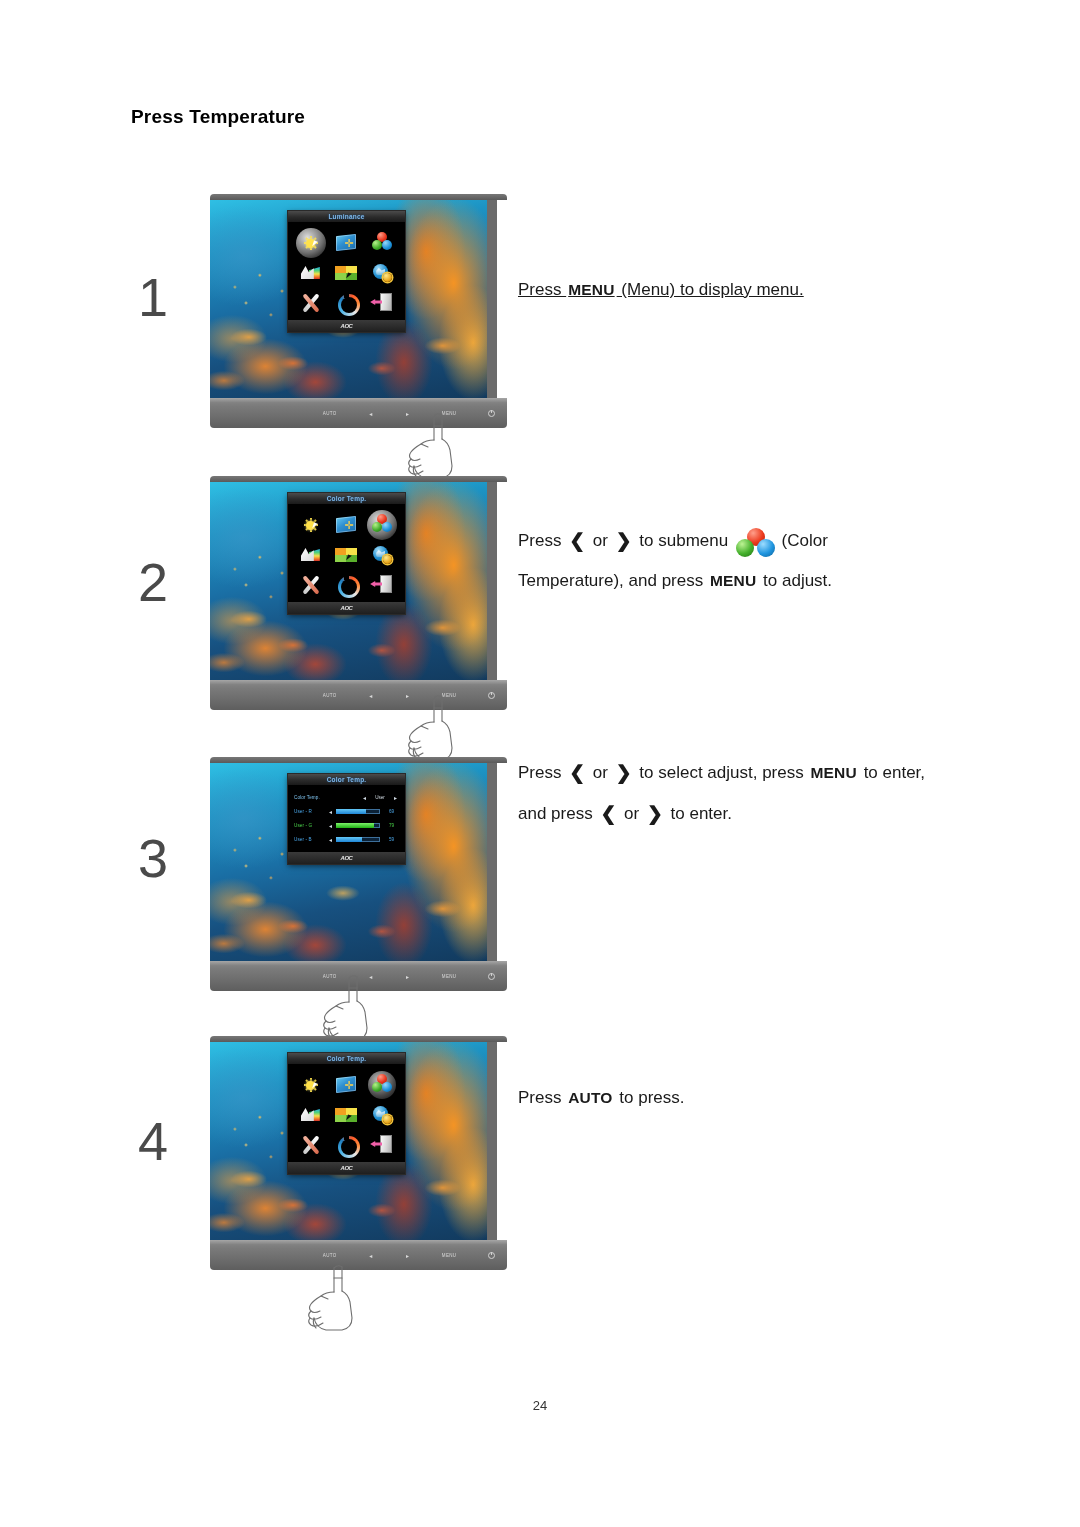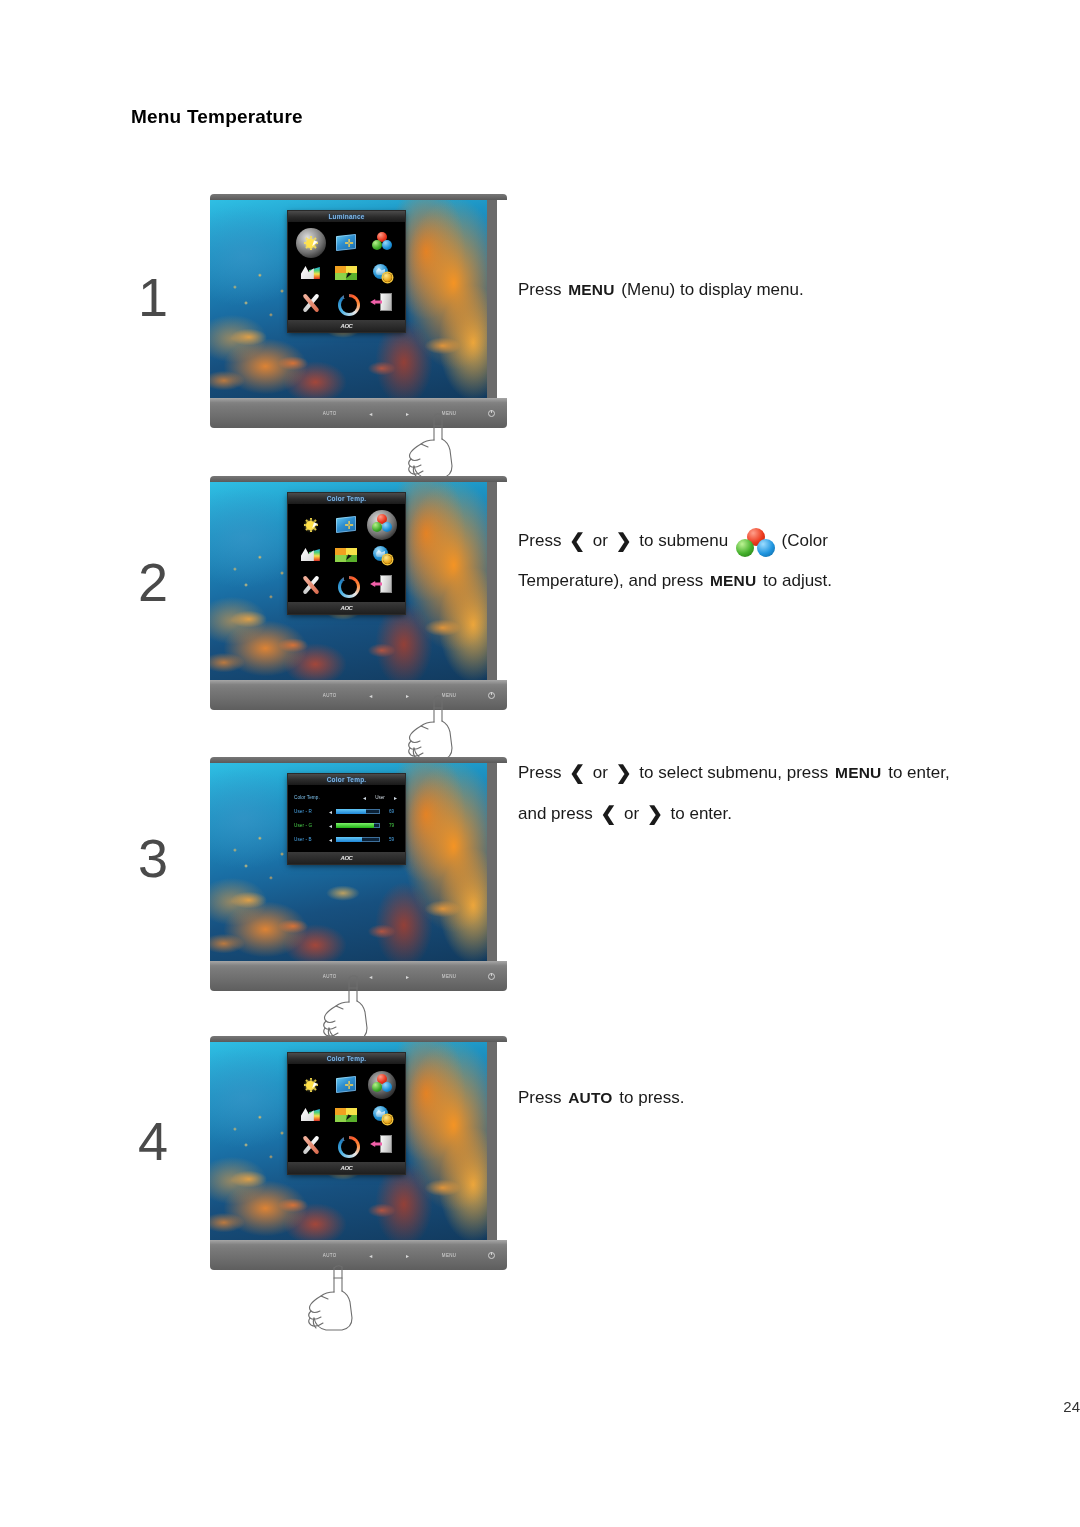--- a/index.html
+++ b/index.html
@@ -279,29 +279,29 @@
   .rgbinline .s.red{ width:18px;height:18px; left:14px; top:0;
       background:radial-gradient(circle at 34% 28%, #ff9f8b, #ec3a1d 55%, #a81a0a 100%);}
   .rgbinline .s.grn{ width:18px;height:18px; left:3px; top:11px;
       background:radial-gradient(circle at 34% 28%, #bdf394, #45b02c 55%, #216f15 100%);}
   .rgbinline .s.blu{ width:18px;height:18px; left:24px; top:11px;
       background:radial-gradient(circle at 34% 28%, #9cdcff, #1f95df 55%, #0d5f97 100%);}
 
   
   .pagenum{
     position:absolute; left:0; right:0; top:1398px;
-    text-align:right; font-size:15px; color:#333;
+    text-align:center; font-size:13px; color:#333;
   }
 </style>
 </head>
 <body>
 
 <div class="page">
 
-  <div class="heading">Menu Temperature</div>
+  <div class="heading">Press Temperature</div>
 
   <div class="step" style="left:0;top:0;">
     <div class="step-num" style="left:138px;top:266px;">1</div>
 
     <div class="monitor" style="left:210px;top:194px;">
       <div class="topbezel"></div>
       <div class="screen">
         <div class="reef"></div>
         <div class="fishdots"></div>
 
@@ -403,21 +403,21 @@
         <path d="M36 20 L44 20"></path>
         <path d="M44 33 Q50 36 52 44 L54 60 Q54 70 44 72 L28 72 Q18 70 16 60"></path>
         <path d="M36 34 Q28 34 23 38 Q16 42 13 46 Q10 50 13 53 Q16 56 22 53"></path>
         <path d="M13 53 Q9 57 12 60 Q16 63 23 59"></path>
         <path d="M12 60 Q9 64 13 67 Q18 70 25 65"></path>
         <path d="M16 60 Q14 66 18 70"></path>
         <path d="M23 38 L30 41"></path>
       </svg>
     </div>
 
-    <div class="instr" style="left:518px;top:270px;width:430px;">
+    <div class="instr" style="left:518px;top:270px;width:430px;text-decoration:underline;">
       <span>Press </span><span class="kb">MENU</span><span> (Menu) to display menu.</span>
     </div>
   </div>
 
   <div class="step" style="left:0;top:0;">
     <div class="step-num" style="left:138px;top:551px;">2</div>
 
     <div class="monitor" style="left:210px;top:476px;">
       <div class="topbezel"></div>
       <div class="screen">
@@ -609,21 +609,21 @@
         <path d="M44 33 Q50 36 52 44 L54 60 Q54 70 44 72 L28 72 Q18 70 16 60"></path>
         <path d="M36 34 Q28 34 23 38 Q16 42 13 46 Q10 50 13 53 Q16 56 22 53"></path>
         <path d="M13 53 Q9 57 12 60 Q16 63 23 59"></path>
         <path d="M12 60 Q9 64 13 67 Q18 70 25 65"></path>
         <path d="M16 60 Q14 66 18 70"></path>
         <path d="M23 38 L30 41"></path>
       </svg>
     </div>
 
     <div class="instr" style="left:518px;top:752px;width:440px;">
-      <span>Press </span><span class="chev">❮</span><span> or </span><span class="chev">❯</span><span> to select submenu, press </span><span class="kb">MENU</span><span> to enter, and press </span><span class="chev">❮</span><span> or </span><span class="chev">❯</span><span> to enter.</span>
+      <span>Press </span><span class="chev">❮</span><span> or </span><span class="chev">❯</span><span> to select adjust, press </span><span class="kb">MENU</span><span> to enter, and press </span><span class="chev">❮</span><span> or </span><span class="chev">❯</span><span> to enter.</span>
     </div>
   </div>
 
   <div class="step" style="left:0;top:0;">
     <div class="step-num" style="left:138px;top:1110px;">4</div>
 
     <div class="monitor" style="left:210px;top:1036px;">
       <div class="topbezel"></div>
       <div class="screen">
         <div class="reef"></div>

